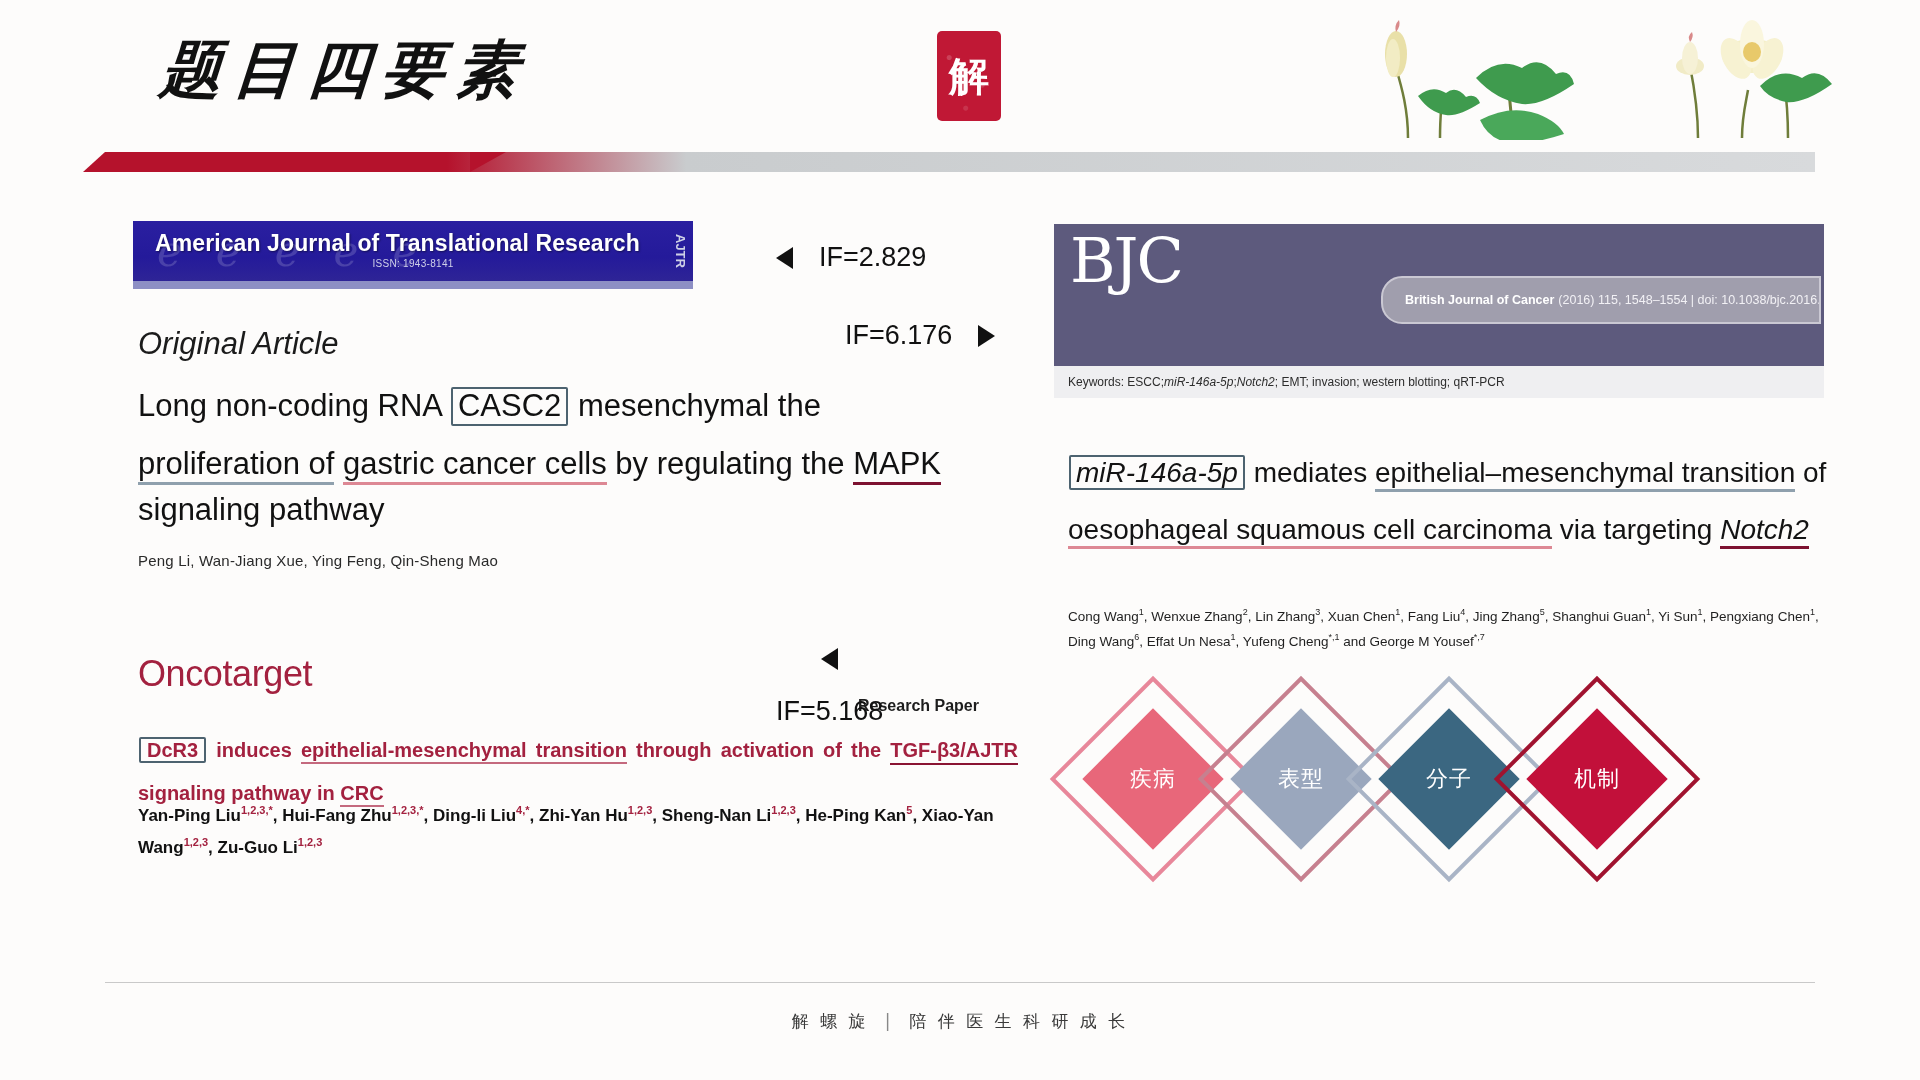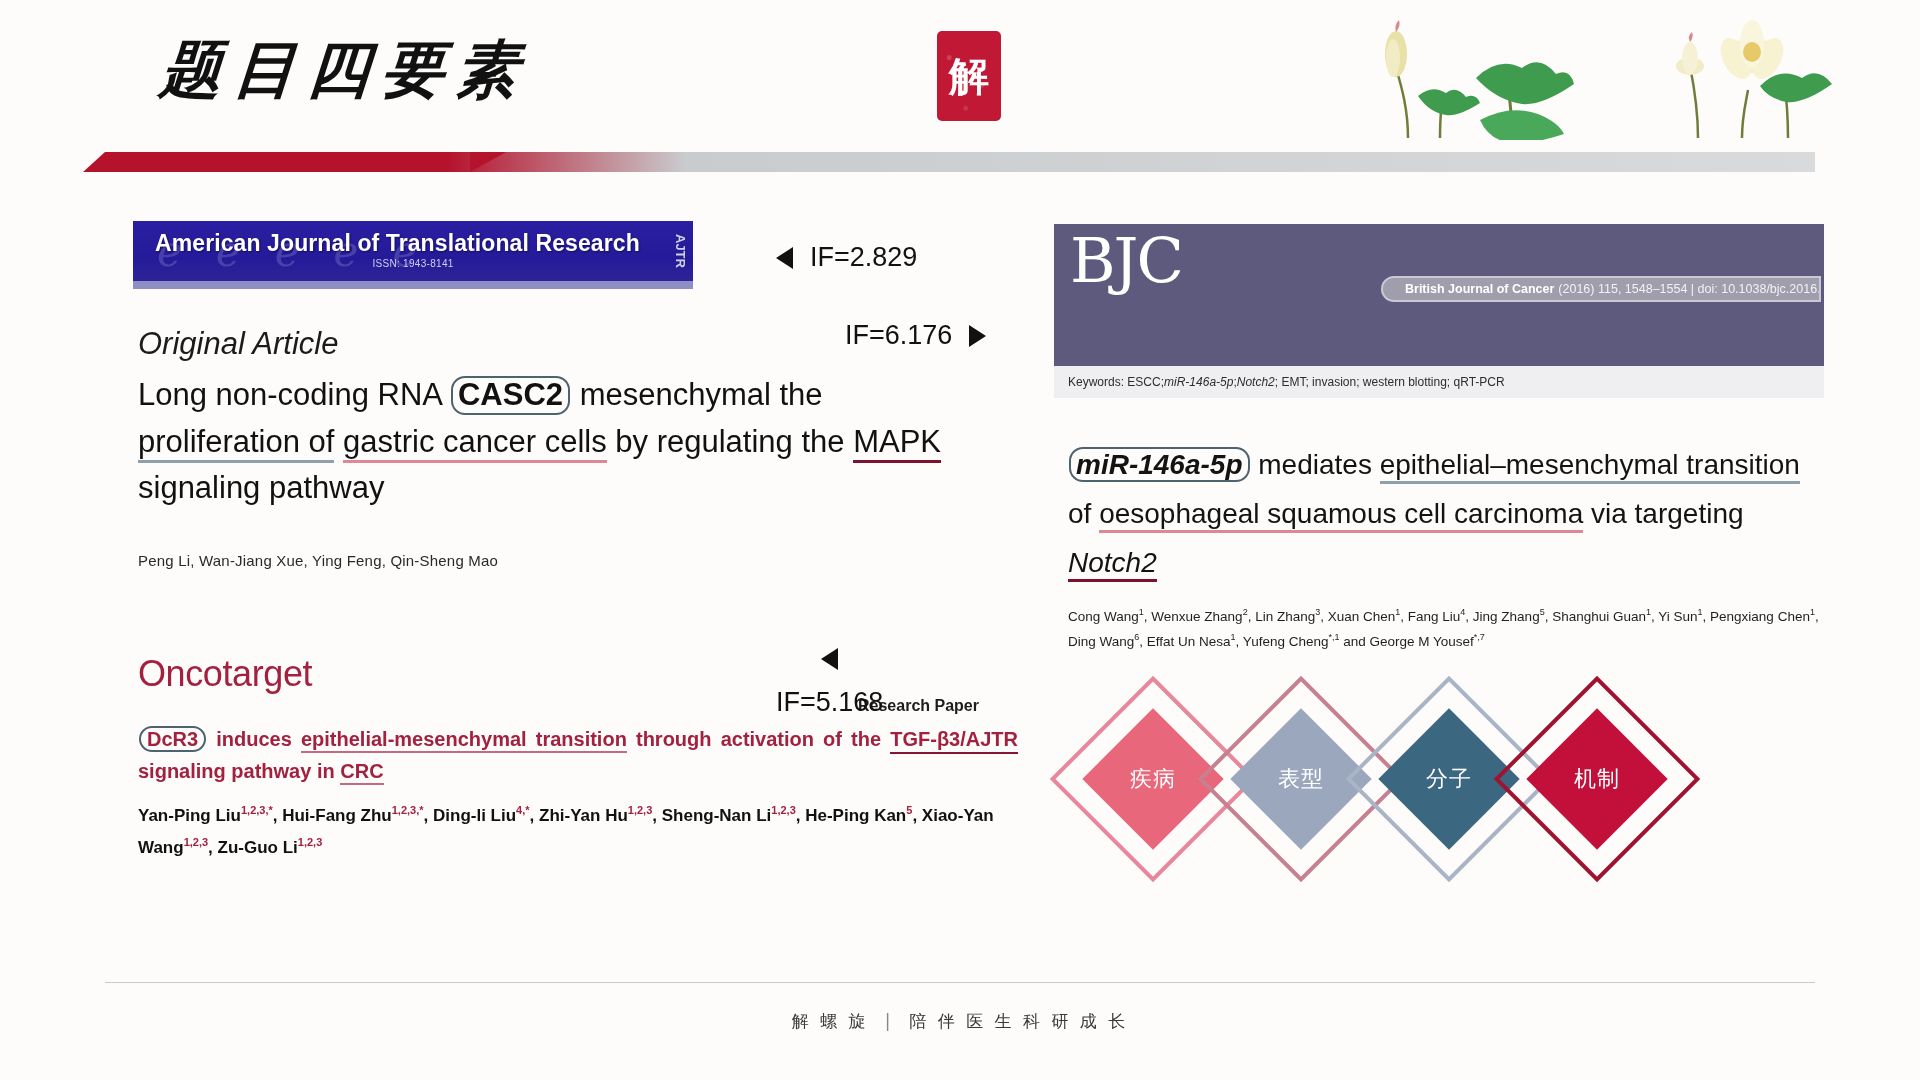--- a/index.html
+++ b/index.html
@@ -105,23 +105,22 @@
     font-size: 31px; line-height: 46px; color: #111;
     font-family: "Liberation Sans", sans-serif;
   }
   .ajtr-authors {
     position: absolute; left: 138px; top: 552px;
     font-size: 15px; color: #2a2a2a; letter-spacing: .2px;
   }
 
   .boxed {
     display: inline-block; border: 2px solid #4d6370;
-    padding: 0 5px; line-height: 1.12; margin: 4px 1px;
-    border-radius: 14px;
-    font-weight: bold;
+    padding: 0 5px; line-height: 1.12; margin: 15px 1px;
+    border-radius: 2px;
   }
   .u-gray   { border-bottom: 3px solid #8fa0ad; padding-bottom: 1px; }
   .u-pink   { border-bottom: 3px solid #dd8894; padding-bottom: 1px; }
   .u-maroon { border-bottom: 3px solid #7d1230; padding-bottom: 1px; }
 
   
   .onco-logo {
     position: absolute; left: 138px; top: 641px;
     font-size: 36px; color: #a3213f; font-weight: normal;
     font-family: "Liberation Sans", sans-serif; letter-spacing: -.4px; margin-top: 12px;
@@ -145,21 +144,21 @@
     width: 880px;
     font-size: 17px; font-weight: bold; line-height: 26px;
     color: #111;
   }
   .onco-authors sup { color: #a3213f; font-size: 11px; font-weight: bold; }
 
   
   .if-label {
     position: absolute; font-size: 27px; color: #111;
     font-family: "Liberation Sans", sans-serif;
-    display: flex; align-items: center; gap: 17px; white-space: nowrap;
+    display: flex; align-items: center; gap: 26px; white-space: nowrap;
   }
   .tri-left  { width: 0; height: 0; border-top: 11px solid transparent; border-bottom: 11px solid transparent; border-right: 17px solid #111; }
   .tri-right { width: 0; height: 0; border-top: 11px solid transparent; border-bottom: 11px solid transparent; border-left: 17px solid #111; }
   #if1 { left: 776px; top: 242px; }
   #if2 { left: 845px; top: 320px; }
   #if3 { left: 776px; top: 648px; flex-direction: column; }
 
   
   .bjc-banner {
     position: absolute; left: 1054px; top: 224px;
@@ -167,21 +166,21 @@
     background: #5d5a7d;
   }
   .bjc-logo {
     position: absolute; left: 16px; top: 2px;
     color: #fff; font-family: "DejaVu Serif", serif;
     font-size: 62px; font-weight: normal; line-height: 1.12;
     letter-spacing: -2px;
   }
   .bjc-cite {
     position: absolute; left: 327px; top: 52px;
-    width: 440px; height: 26px;
+    width: 440px; height: 48px;
     background: #a09ead;
     border: 2px solid #cac8d3;
     border-radius: 21px 0 0 21px;
     display: flex; align-items: center; padding-left: 22px;
     color: #f2f1f5; font-size: 12.5px; white-space: nowrap;
     overflow: hidden;
   }
   .bjc-cite b { font-weight: bold; color: #fff; margin-right: 4px; }
   .bjc-keywords {
     position: absolute; left: 1054px; top: 366px;

